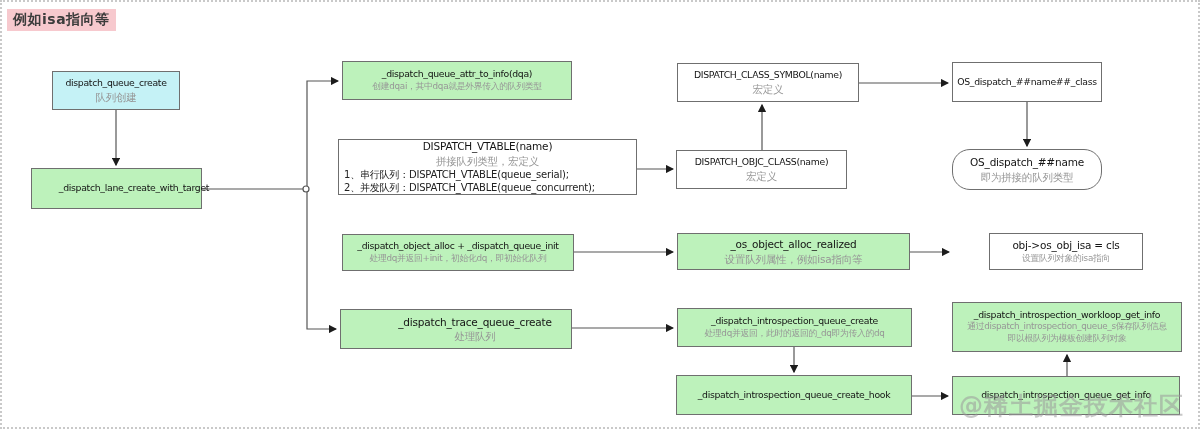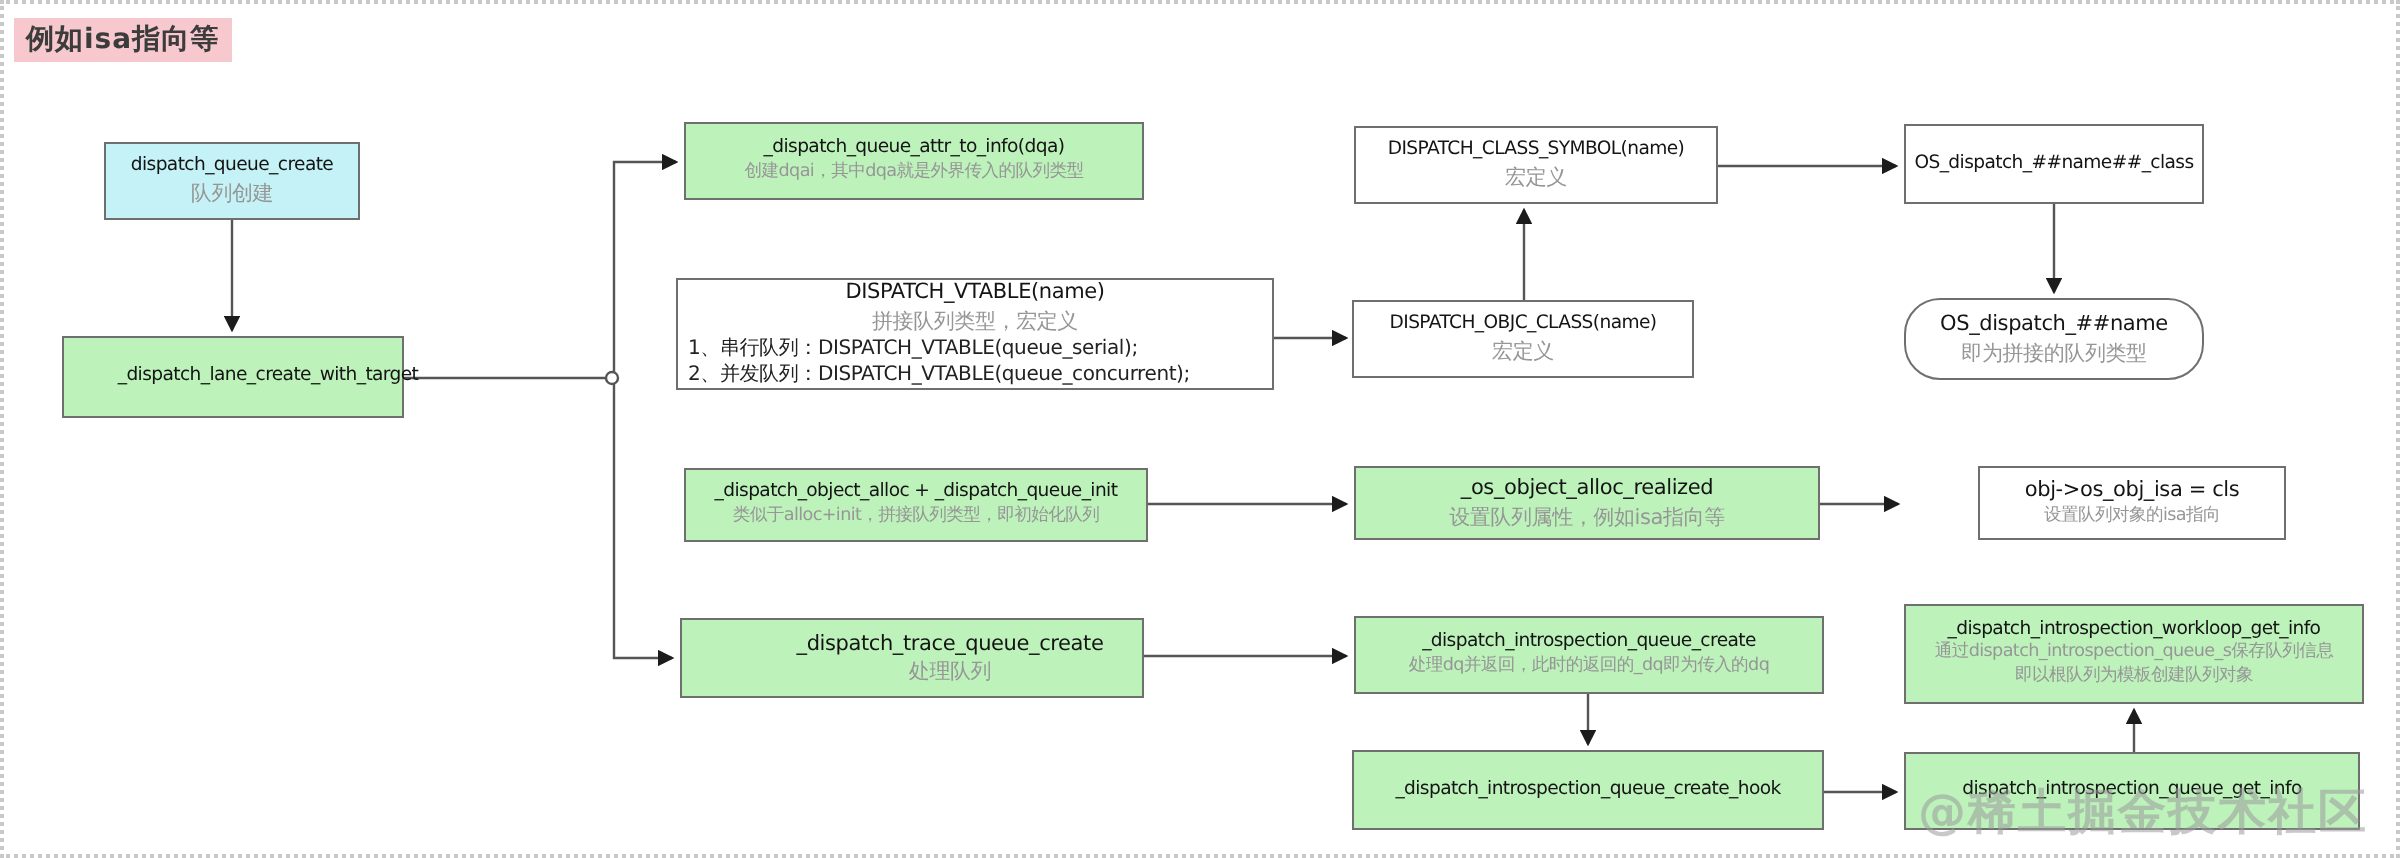--- a/index.html
+++ b/index.html
@@ -101,21 +101,21 @@
     <span class="d">即为拼接的队列类型</span>
   </div>
 
   <div class="node white" style="left:674px;top:148px;width:171px;height:39px;">
     <span class="t small">DISPATCH_OBJC_CLASS(name)</span>
     <span class="d">宏定义</span>
   </div>
 
   <div class="node green" style="left:340px;top:232px;width:232px;height:37px;">
     <span class="t small">_dispatch_object_alloc + _dispatch_queue_init</span>
-    <span class="d tiny">类似于alloc+init，拼接队列类型，即初始化队列</span>
+    <span class="d tiny">处理dq并返回+init，初始化dq，即初始化队列</span>
   </div>
 
   <div class="node green" style="left:675px;top:231px;width:233px;height:37px;">
     <span class="t">_os_object_alloc_realized</span>
     <span class="d">设置队列属性，例如isa指向等</span>
   </div>
 
   <div class="node white" style="left:951px;top:231px;width:154px;height:37px;margin-left:36px;">
     <span class="t">obj-&gt;os_obj_isa = cls</span>
     <span class="d tiny">设置队列对象的isa指向</span>

